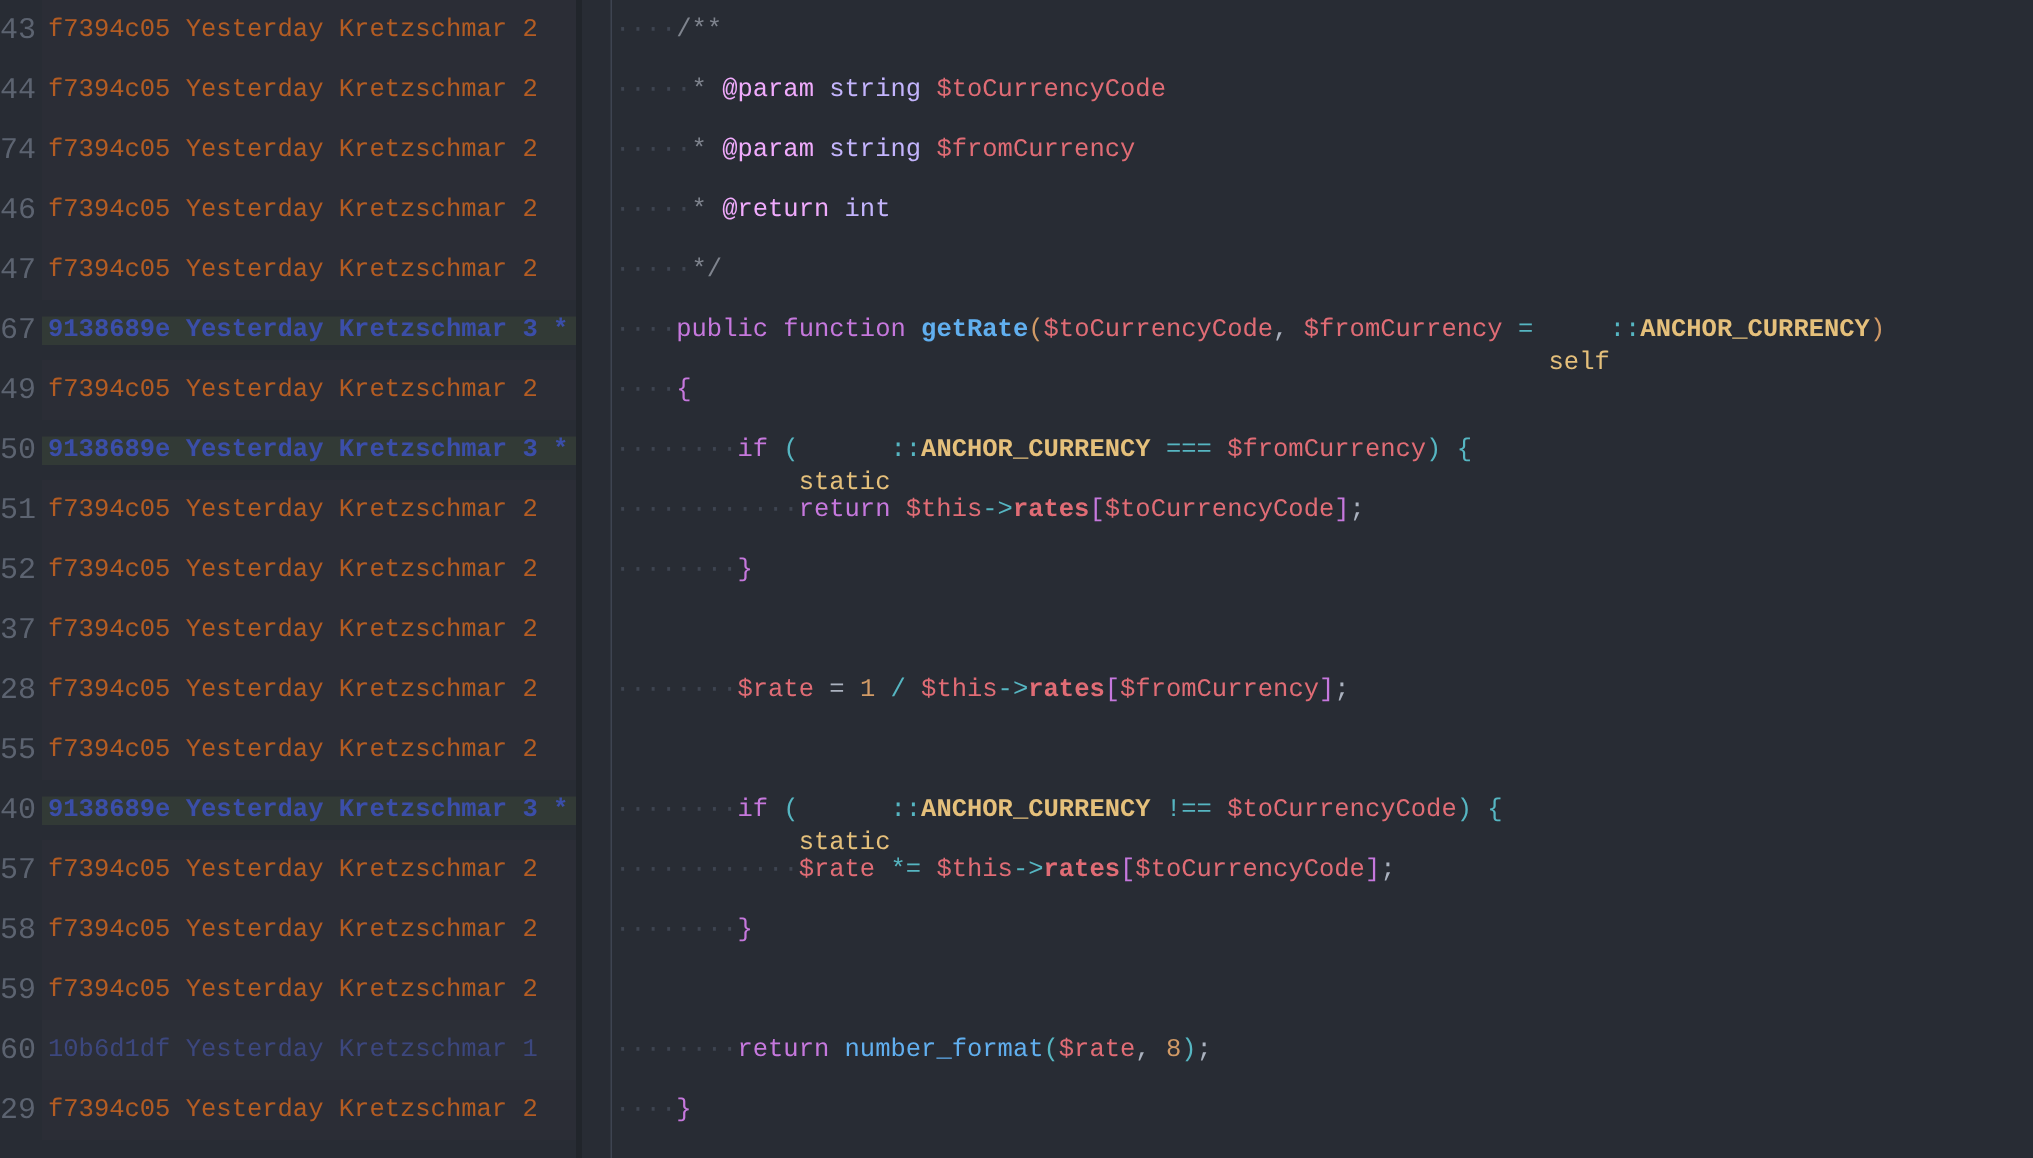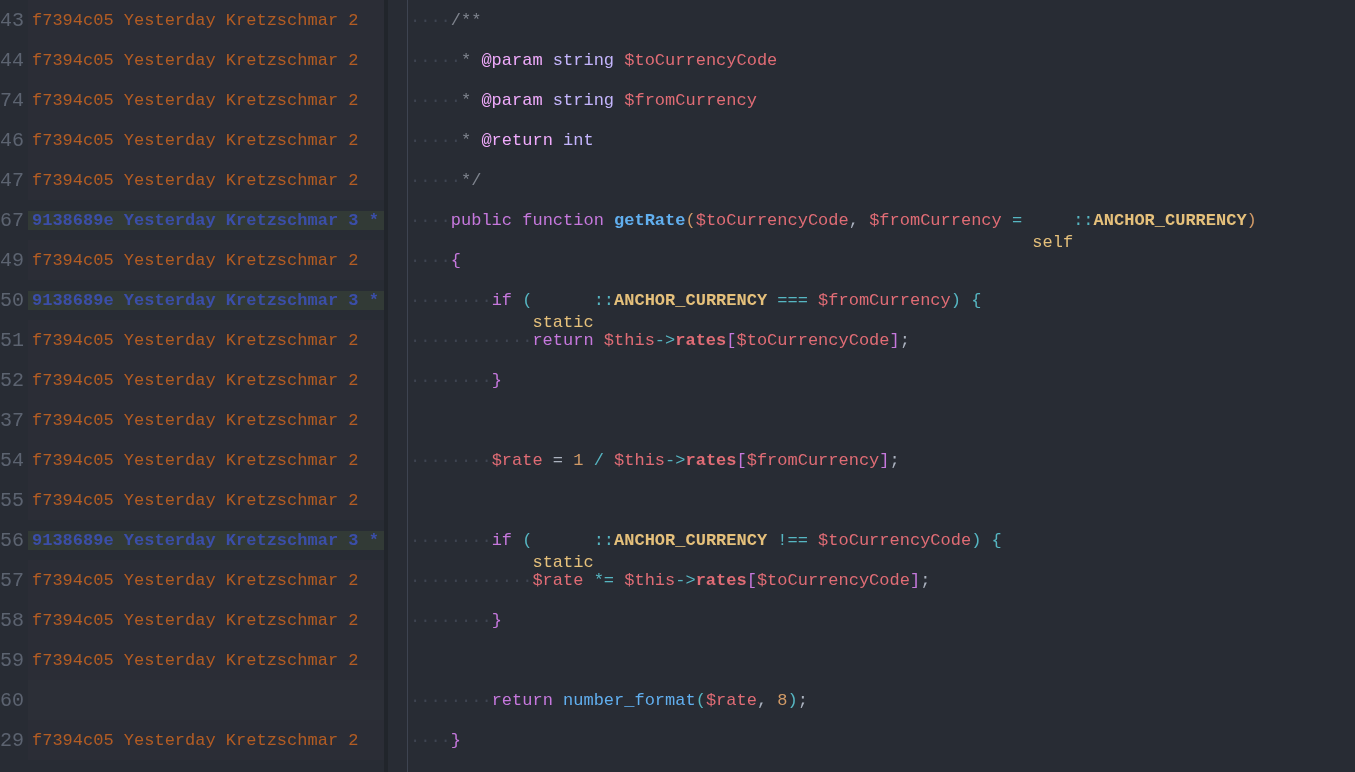--- a/index.html
+++ b/index.html
@@ -158,50 +158,51 @@
         <div class="line-number">52</div>
         <div class="blame"><span>f7394c05</span> <span>Yesterday</span> <span>Kretzschmar</span> <span>2</span></div>
         <div class="blame-overlay"></div>
       </div>
       <div class="gutter-line">
         <div class="line-number">37</div>
         <div class="blame"><span>f7394c05</span> <span>Yesterday</span> <span>Kretzschmar</span> <span>2</span></div>
         <div class="blame-overlay"></div>
       </div>
       <div class="gutter-line">
-        <div class="line-number">54</div>
+        <div class="line-number">28</div>
         <div class="blame"><span>f7394c05</span> <span>Yesterday</span> <span>Kretzschmar</span> <span>2</span></div>
         <div class="blame-overlay"></div>
       </div>
       <div class="gutter-line">
         <div class="line-number">55</div>
         <div class="blame"><span>f7394c05</span> <span>Yesterday</span> <span>Kretzschmar</span> <span>2</span></div>
         <div class="blame-overlay"></div>
       </div>
       <div class="gutter-line">
-        <div class="line-number">56</div>
+        <div class="line-number">40</div>
         <div class="blame highlighted"><span>9138689e</span> <span>Yesterday</span> <span>Kretzschmar</span> <span>3</span><span> *</span></div>
       </div>
       <div class="gutter-line">
         <div class="line-number">57</div>
         <div class="blame"><span>f7394c05</span> <span>Yesterday</span> <span>Kretzschmar</span> <span>2</span></div>
         <div class="blame-overlay"></div>
       </div>
       <div class="gutter-line">
         <div class="line-number">58</div>
         <div class="blame"><span>f7394c05</span> <span>Yesterday</span> <span>Kretzschmar</span> <span>2</span></div>
         <div class="blame-overlay"></div>
       </div>
       <div class="gutter-line">
         <div class="line-number">59</div>
         <div class="blame"><span>f7394c05</span> <span>Yesterday</span> <span>Kretzschmar</span> <span>2</span></div>
         <div class="blame-overlay"></div>
       </div>
       <div class="gutter-line">
         <div class="line-number">60</div>
+        <div class="blame alt"><span>10b6d1df</span> <span>Yesterday</span> <span>Kretzschmar</span> <span>1</span></div>
         <div class="blame-overlay light"></div>
       </div>
       <div class="gutter-line">
         <div class="line-number">29</div>
         <div class="blame"><span>f7394c05</span> <span>Yesterday</span> <span>Kretzschmar</span> <span>2</span></div>
         <div class="blame-overlay"></div>
       </div>
     </div>
   <div class="divider"></div>
   <div class="ruler"></div>

